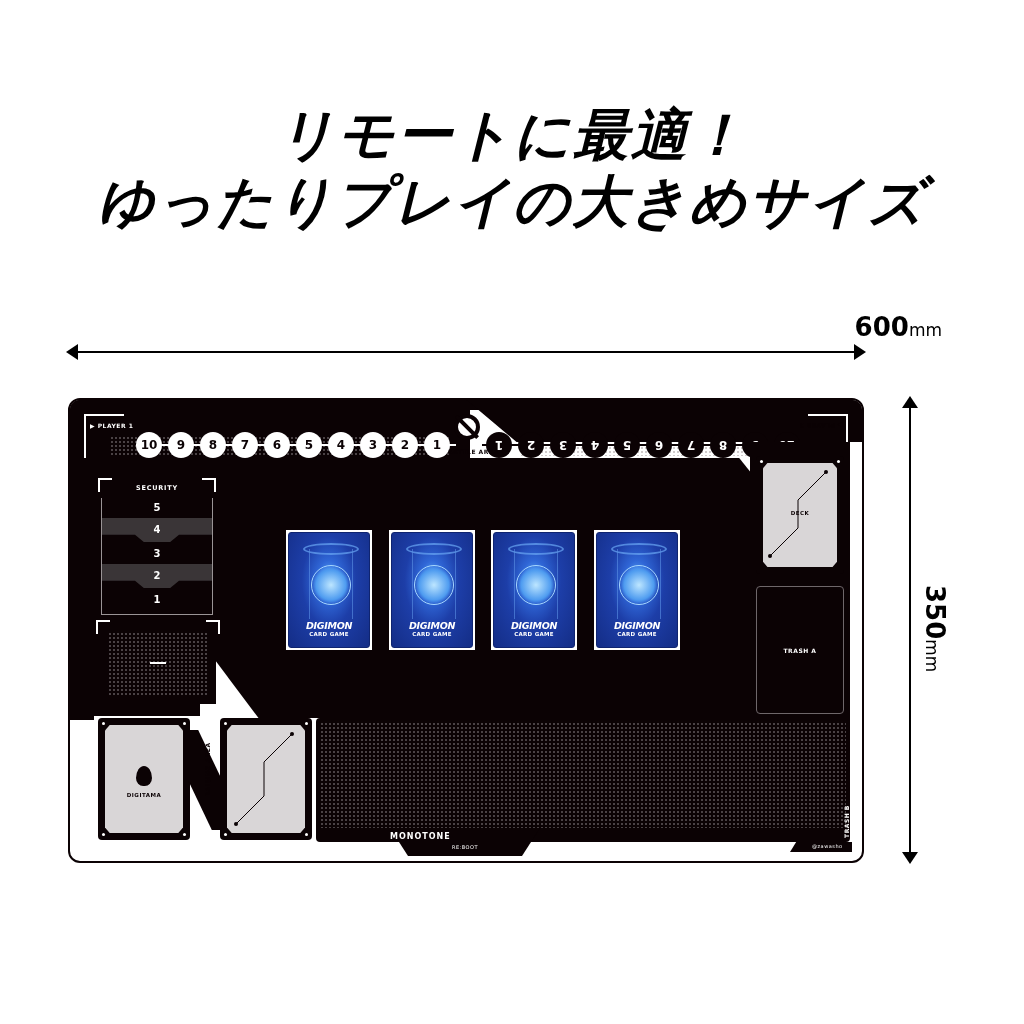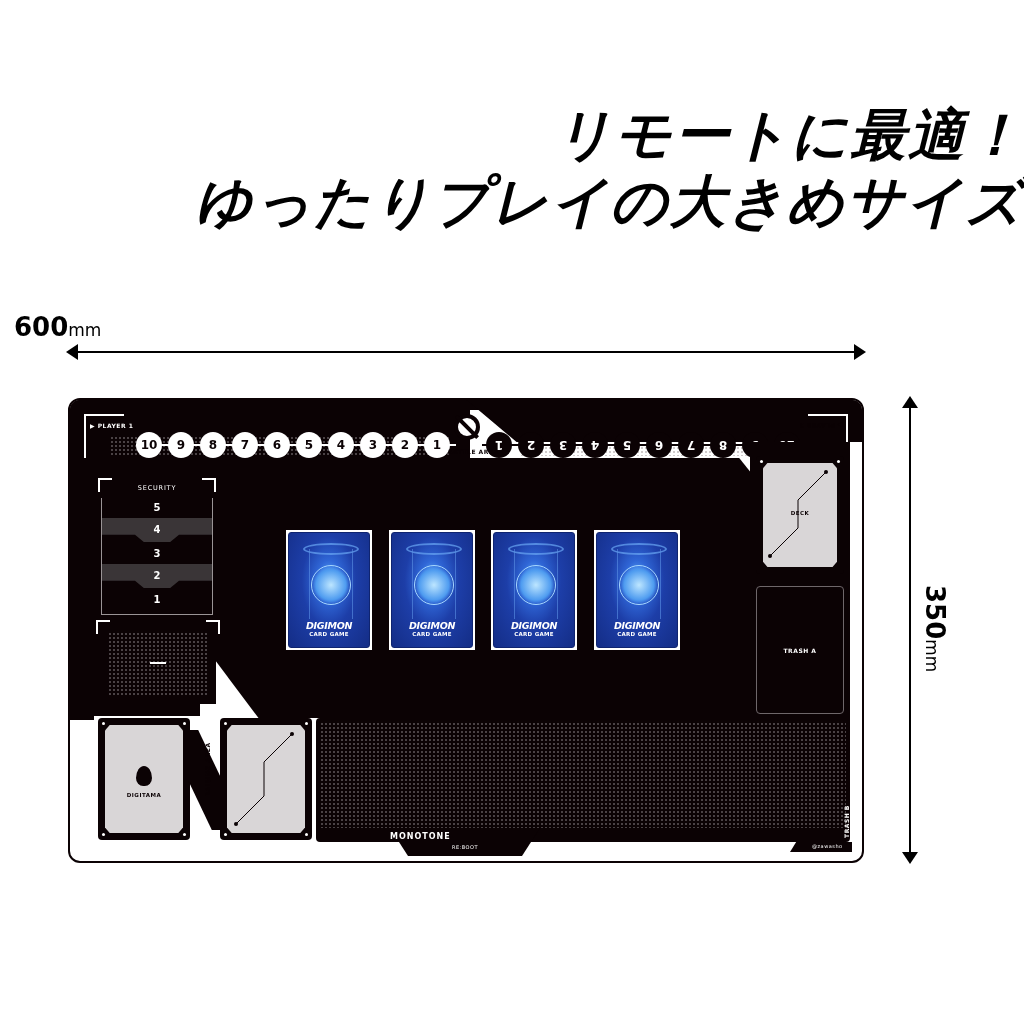--- a/index.html
+++ b/index.html
@@ -1,25 +1,25 @@
 <!DOCTYPE html>
 <html><head>
 <meta charset="utf-8">
 <style>
   * { box-sizing: border-box; margin: 0; padding: 0; }
   html, body { width: 1024px; height: 1024px; background: #ffffff; overflow: hidden; }
   body { position: relative; font-family: "DejaVu Sans", sans-serif; color: #0b0204; }
 
-  .headline { position: absolute; left: 0; width: 1024px; text-align: right; font-weight: bold; font-style: italic; color: #000; letter-spacing: 2px; }
+  .headline { position: absolute; left: 0; width: 1024px; text-align: center; font-weight: bold; font-style: italic; color: #000; letter-spacing: 2px; }
   .headline.l1 { top: 98px; font-size: 56px; }
   .headline.l2 { top: 165px; font-size: 56px; }
 
   .dim-label { position: absolute; font-family: "DejaVu Sans", sans-serif; font-weight: bold; color: #000; }
   .dim-label .unit { font-weight: normal; font-size: 17px; }
-  .dim-w { left: 14px; width: 934px; top: 312px; text-align: left; font-size: 26px; }
+  .dim-w { left: 8px; width: 934px; top: 312px; text-align: right; font-size: 26px; }
   .h-arrow { position: absolute; left: 70px; top: 351px; width: 792px; height: 2px; background: #000; }
   .h-arrow::before { content: ""; position: absolute; left: -4px; top: -7px; border-right: 12px solid #000; border-top: 8px solid transparent; border-bottom: 8px solid transparent; }
   .h-arrow::after { content: ""; position: absolute; right: -4px; top: -7px; border-left: 12px solid #000; border-top: 8px solid transparent; border-bottom: 8px solid transparent; }
   .v-arrow { position: absolute; left: 909px; top: 400px; width: 2px; height: 460px; background: #000; }
   .v-arrow::before { content: ""; position: absolute; top: -4px; left: -7px; border-bottom: 12px solid #000; border-left: 8px solid transparent; border-right: 8px solid transparent; }
   .v-arrow::after { content: ""; position: absolute; bottom: -4px; left: -7px; border-top: 12px solid #000; border-left: 8px solid transparent; border-right: 8px solid transparent; }
   .dim-h { left: 896px; top: 585px; font-size: 26px; transform: rotate(90deg); transform-origin: left top; left: 950px; }
 
   
   .mat { position: absolute; left: 68px; top: 398px; width: 796px; height: 465px; border: 2px solid #0b0204; border-radius: 12px; background: #ffffff; overflow: hidden; }
@@ -33,21 +33,21 @@
   .token.w { background: #fff; color: #0b0204; }
   .token.b { background: #0b0204; color: #fff; transform: rotate(180deg); }
   .center-ring { position: absolute; left: 384px; top: 14px; width: 26px; height: 26px; border-radius: 50%; border: 4px solid #0b0204; background: #fff; }
   .center-ring::after { content: ""; position: absolute; left: 7px; top: -6px; width: 4px; height: 30px; background: #0b0204; transform: rotate(-45deg); }
 
   .tiny { position: absolute; font-family: "DejaVu Sans", sans-serif; font-size: 6px; font-weight: bold; letter-spacing: 0.5px; white-space: nowrap; }
   .tiny.w { color: #fff; }
   .tiny.k { color: #0b0204; }
 
   .security { position: absolute; left: 28px; top: 78px; width: 118px; height: 140px; }
-  .sec-title { position: absolute; left: 0; width: 118px; top: 6px; text-align: center; font-size: 6.5px; font-weight: normal; color: #fff; letter-spacing: 0.8px; }
+  .sec-title { position: absolute; left: 0; width: 118px; top: 6px; text-align: center; font-size: 6.5px; font-weight: bold; color: #fff; letter-spacing: 0.8px; }
   .sec-row { position: absolute; left: 4px; width: 110px; height: 24px; text-align: center; color: #fff; font-weight: bold; font-size: 10px; line-height: 24px; }
   .sec-row.shade { background: #3a3537; clip-path: polygon(0 0, 100% 0, 100% 70%, 70% 70%, 62% 100%, 38% 100%, 30% 70%, 0 70%); }
   .sec-frame { position: absolute; left: 3px; top: 20px; width: 112px; height: 117px; border-left: 1px solid #9a9496; border-right: 1px solid #9a9496; border-bottom: 1px solid #9a9496; }
   .corner-w { position: absolute; width: 14px; height: 14px; border-color: #fff; border-style: solid; }
 
   .breed { position: absolute; left: 30px; top: 224px; width: 116px; height: 80px; background: #0b0204; }
   .breed .inner { position: absolute; left: 8px; top: 8px; right: 8px; bottom: 8px; }
   .breed .dash { position: absolute; left: 50px; top: 38px; width: 16px; height: 2px; background: #fff; }
 
   .card-slot { position: absolute; background: #0b0204; border-radius: 4px; }

